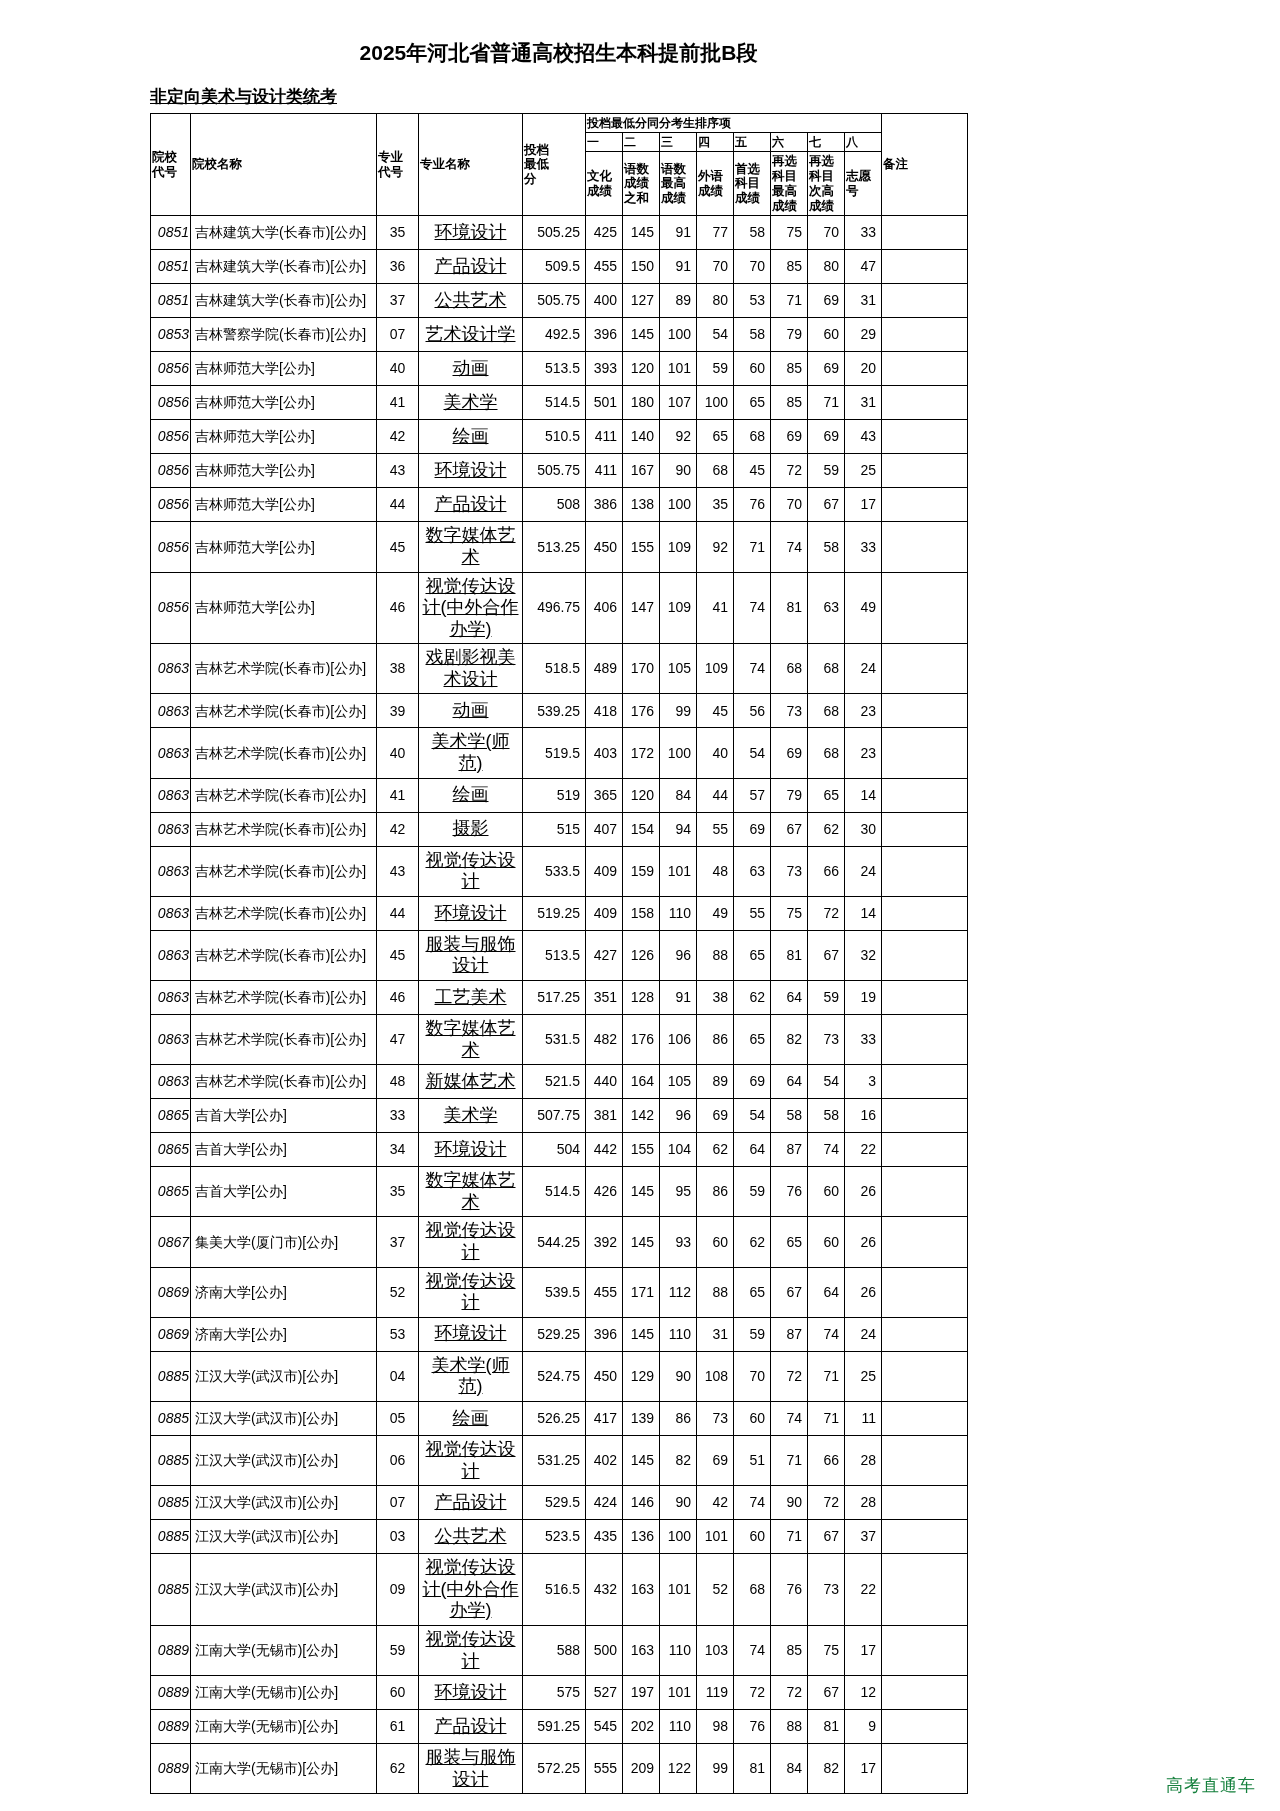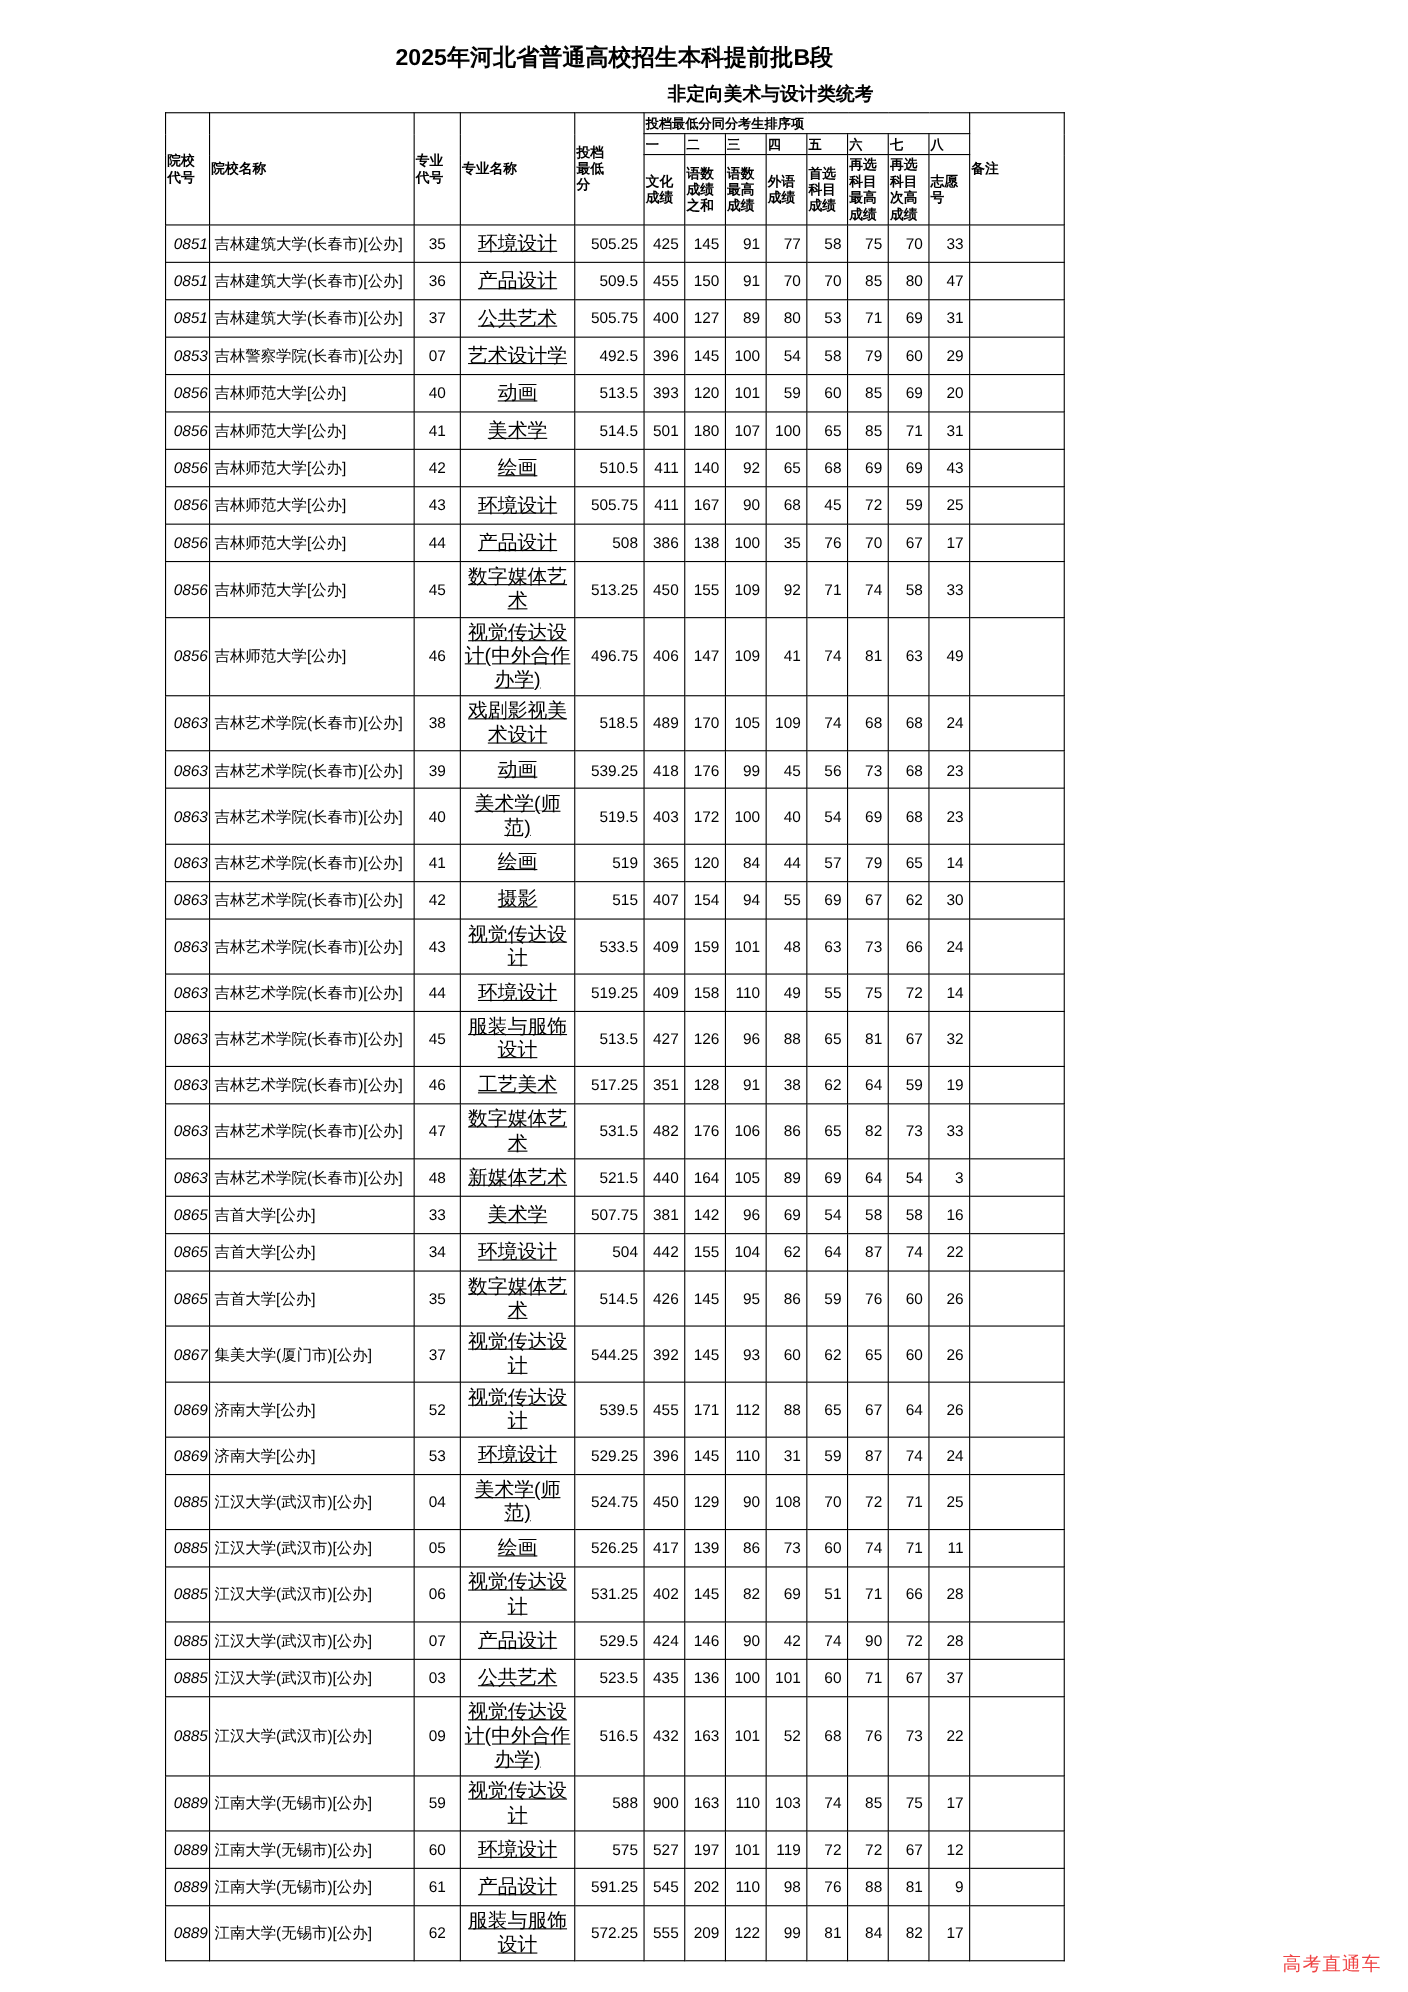--- a/index.html
+++ b/index.html
@@ -21,26 +21,27 @@
     margin-left: 150px;
   }
   .title {
     text-align: center;
     font-size: 21px;
     font-weight: bold;
     line-height: 30px;
   }
   .labels {
     display: flex;
-    justify-content: flex-end;
+    justify-content: flex-start;
     padding-right: 173px;
-    margin-top: 7px;
+    margin-top: 18px;
     font-size: 17px;
     font-weight: bold;
     line-height: 22px;
+    text-decoration: underline;
   }
   table {
     border-collapse: collapse;
     table-layout: fixed;
     width: 817px;
     margin-top: 5px;
   }
   th, td {
     border: 1px solid #000;
     overflow: hidden;
@@ -74,21 +75,21 @@
   .footer {
     text-align: center;
     font-size: 14px;
     margin-top: 16px;
   }
   .watermark {
     position: absolute;
     right: 24px;
     bottom: 14px;
     font-size: 17px;
-    color: #ef4444;
+    color: #15803d;
     letter-spacing: 1px;
   }
 </style>
 </head>
 <body>
 
 <div class="page">
   <div class="content">
 
     <div class="title">2025年河北省普通高校招生本科提前批B段</div>
@@ -709,21 +710,21 @@
             <td class="c-num">73</td>
             <td class="c-num">22</td>
             <td class="c-remark"></td>
           </tr>
           <tr>
             <td class="c-code">0889</td>
             <td class="c-name">江南大学(无锡市)[公办]</td>
             <td class="c-mcode">59</td>
             <td class="c-mname">视觉传达设计</td>
             <td class="c-score">588</td>
-            <td class="c-num">900</td>
+            <td class="c-num">500</td>
             <td class="c-num">163</td>
             <td class="c-num">110</td>
             <td class="c-num">103</td>
             <td class="c-num">74</td>
             <td class="c-num">85</td>
             <td class="c-num">75</td>
             <td class="c-num">17</td>
             <td class="c-remark"></td>
           </tr>
           <tr>

